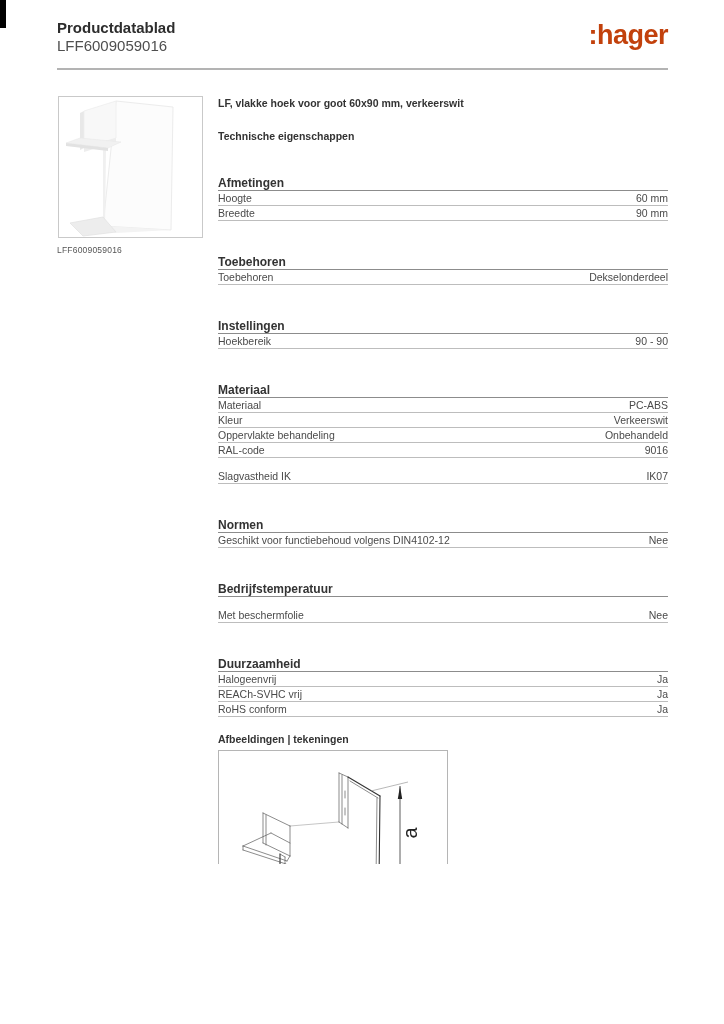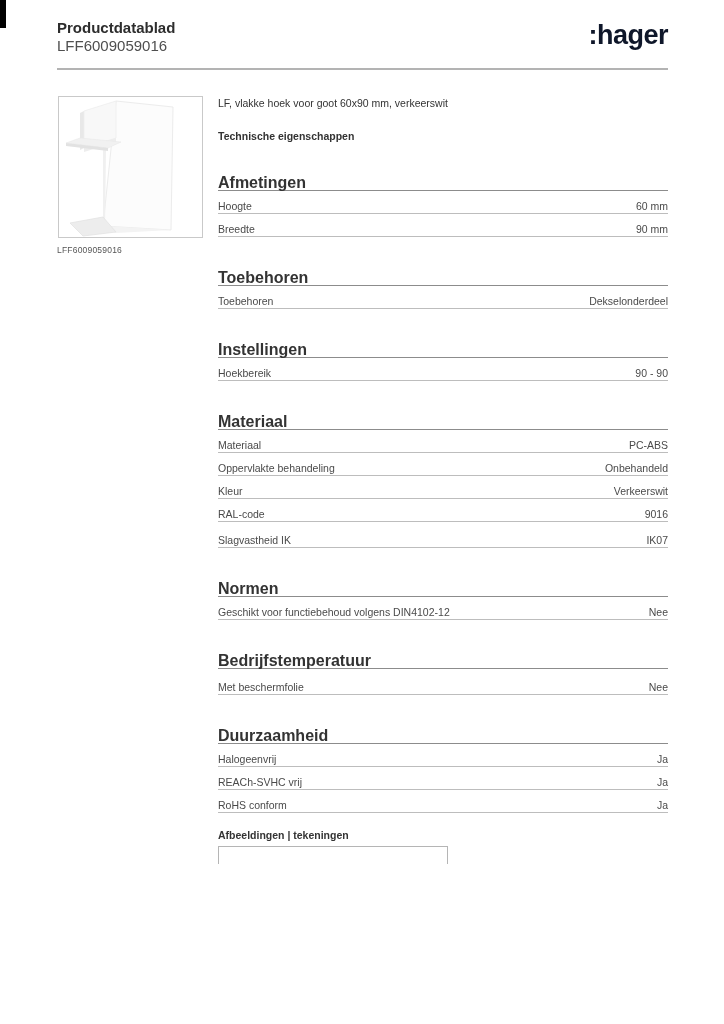--- a/index.html
+++ b/index.html
@@ -21,28 +21,28 @@
   .header-sub   { font-size:15px; color:#4f4f4f; line-height:18px; }
   .logo { position:absolute; right:56px; top:20px; font-size:27px; font-weight:bold; letter-spacing:-0.5px; }
   .header-rule { position:absolute; left:57px; top:68px; width:611px; height:2px; background:#b3b3b3; }
 
   
   .photo-box { position:absolute; left:58px; top:96px; width:143px; height:140px; border:1px solid #c9c9c9; background:#fff; }
   .photo-caption { position:absolute; left:57px; top:245px; font-size:8.5px; color:#555; letter-spacing:0.2px; }
 
   
   .right-col { position:absolute; left:218px; top:92px; width:450px; }
-  .product-title { font-size:10.5px; font-weight:normal; color:#333; line-height:12px; margin-top:5px; }
+  .product-title { font-size:10.5px; font-weight:bold; color:#333; line-height:12px; margin-top:5px; }
   .tech-heading  { font-size:10.5px; font-weight:bold; color:#333; line-height:12px; margin-top:21px; }
   #sections { margin-top:9px; }
   .sec { margin-top:11px; }
   .sec:first-child { margin-top:0; }
   .sec.extra-gap { margin-top:26px; }
-  .sec-title { font-size:16px; font-weight:bold; color:#333; line-height:12px; padding-bottom:1px; border-bottom:1px solid #8c8c8c;margin-top:35px; }
-  .spec-row { display:flex; justify-content:space-between; font-size:10.5px; color:#4a4a4a; line-height:14px; border-bottom:1px solid #bdbdbd;margin-top:8px; }
+  .sec-title { font-size:12px; font-weight:bold; color:#333; line-height:12px; padding-bottom:1px; border-bottom:1px solid #8c8c8c;margin-top:35px; }
+  .spec-row { display:flex; justify-content:space-between; font-size:10.5px; color:#4a4a4a; line-height:14px; border-bottom:1px solid #bdbdbd; }
   .spec-row .lbl { text-align:left; }
   .spec-row .val { text-align:right; white-space:nowrap; }
 
   .images-heading { font-size:10.5px; font-weight:bold; color:#333; line-height:12px; margin-top:16px; }
   .drawing-box { margin-top:5px; width:228px; height:223px; border:1px solid #b5b5b5; background:#fff; }
 
   
   .footer-rule { position:absolute; left:57px; top:992px; width:611px; height:2px; background:#b3b3b3; }
   .footer { position:absolute; left:57px; top:1001px; width:611px; display:flex; justify-content:space-between; align-items:center; }
   .footer-left  { font-size:9px; font-weight:bold; color:#333; }
@@ -55,21 +55,21 @@
 <body>
 
 <div class="page">
 
   <div class="corner-mark"></div>
 
   <div class="header">
     <div class="header-title">Productdatablad</div>
     <div class="header-sub">LFF6009059016</div>
   </div>
-  <div class="logo" id="logo" style="color: #0f172a;">:hager</div>
+  <div class="logo" id="logo" style="color: #c2410c;">:hager</div>
   <div class="header-rule"></div>
 
   <div class="photo-box">
     <svg width="143" height="140" viewBox="0 0 143 140">
 
       <polygon points="57,4 114,10 112,133 44,129" fill="#fcfcfc" stroke="#ececec" stroke-width="1"></polygon>
       <polygon points="44,50 47,49 46,129 44,129" fill="#f0f0f0"></polygon>
       <polygon points="21,16 25,14 25,51 21,53" fill="#e8e8e8"></polygon>
       <polygon points="25,14 57,4 57,41 25,51" fill="#f8f8f8" stroke="#eeeeee" stroke-width="0.8"></polygon>
       <polygon points="25,51 57,41 57,45 25,55" fill="#ededed"></polygon>
@@ -111,26 +111,26 @@
             <span class="val">90 - 90</span>
           </div>
         </div>
         <div class="sec">
           <div class="sec-title">Materiaal</div>
           <div class="spec-row">
             <span class="lbl">Materiaal</span>
             <span class="val">PC-ABS</span>
           </div>
           <div class="spec-row">
+            <span class="lbl">Kleur</span>
+            <span class="val">Verkeerswit</span>
+          </div>
+          <div class="spec-row">
             <span class="lbl">Oppervlakte behandeling</span>
             <span class="val">Onbehandeld</span>
-          </div>
-          <div class="spec-row">
-            <span class="lbl">Kleur</span>
-            <span class="val">Verkeerswit</span>
           </div>
           <div class="spec-row">
             <span class="lbl">RAL-code</span>
             <span class="val">9016</span>
           </div>
         </div>
         <div class="sec">
           <div class="spec-row">
             <span class="lbl">Slagvastheid IK</span>
             <span class="val">IK07</span>

